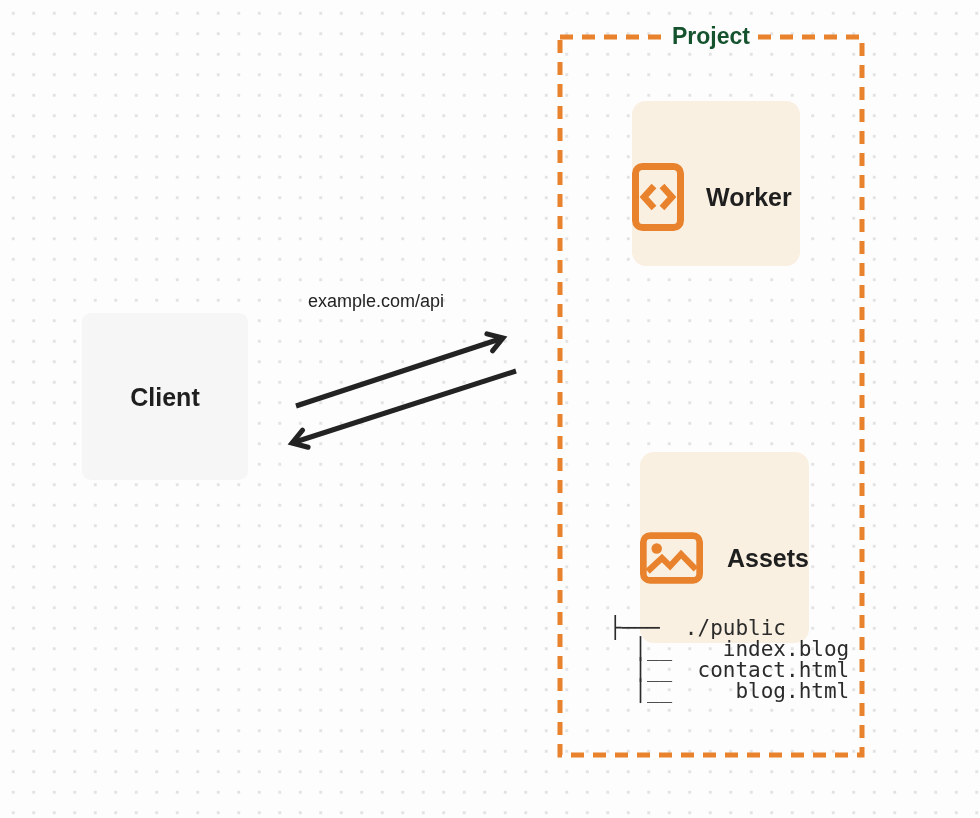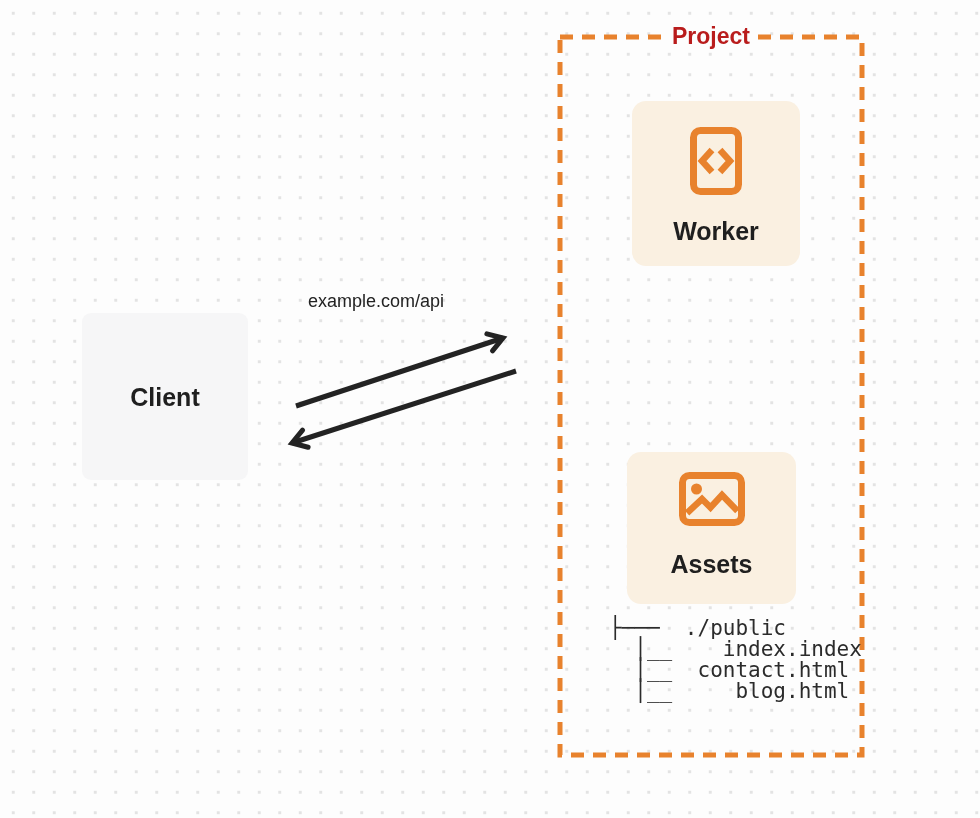--- a/index.html
+++ b/index.html
@@ -26,41 +26,41 @@
   .layer { position: absolute; inset: 0; z-index: 2; }
 
   .project-label {
     position: absolute;
     left: 711px;
     top: 23px;
     transform: translateX(-50%);
     font-size: 23px;
     font-weight: bold;
     line-height: 27px;
-    color: #b91c1c;
+    color: #14532d;
     background: #FDFDFD;
     padding: 0 6px;
     white-space: nowrap;
   }
 
   .card {
     position: absolute;
     display: flex;
-    flex-direction: column;
+    flex-direction: row;
     align-items: center;
     box-sizing: border-box;
   }
 
   .card-cream {
     background: #FAF0E1;
     border-radius: 14px;
   }
 
   .worker-card  { left: 632px; top: 101px; width: 168px; height: 165px; padding-top: 26px; gap: 22px; }
-  .assets-card  { left: 627px; top: 452px; width: 169px; height: 152px; padding-top: 20px; gap: 24px; }
+  .assets-card  { left: 640px; top: 452px; width: 169px; height: 191px; padding-top: 20px; gap: 24px; }
 
   .client-card {
     left: 82px; top: 313px; width: 166px; height: 167px;
     background: #F6F6F7;
     border-radius: 9px;
     justify-content: center;
   }
 
   .card-label {
     font-size: 25px;
@@ -134,19 +134,19 @@
     </div>
 
     <div class="card client-card">
       <div class="card-label">Client</div>
     </div>
 
     <div class="api-label">example.com/api</div>
 
     <div class="file-tree">
       <div class="tree-line">├───  ./public</div>
-      <div class="tree-line">  │__    index.index</div>
+      <div class="tree-line">  │__    index.blog</div>
       <div class="tree-line">  │__  contact.html</div>
       <div class="tree-line">  │__     blog.html</div>
     </div>
 
   </div>
 </div>
 
 </body></html>

